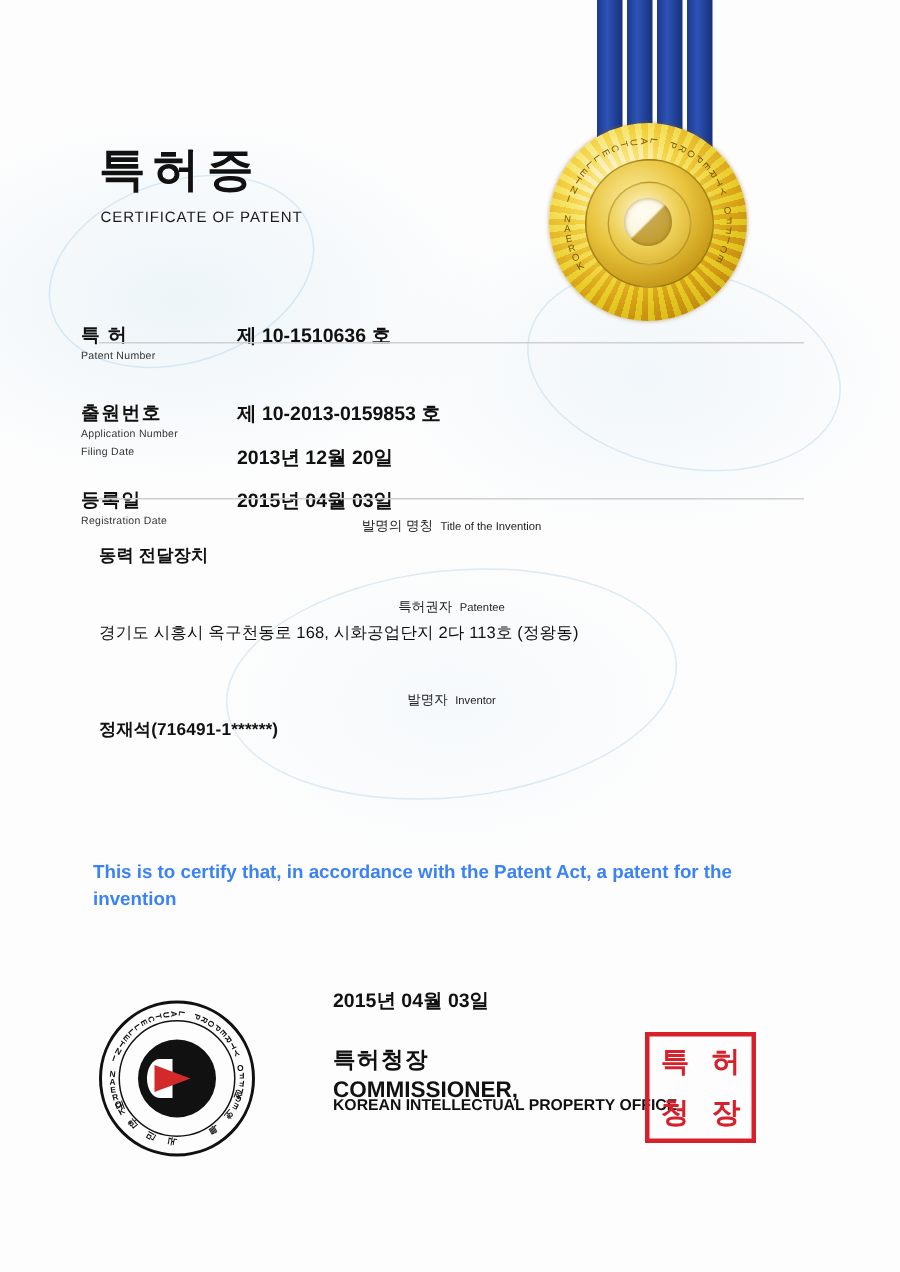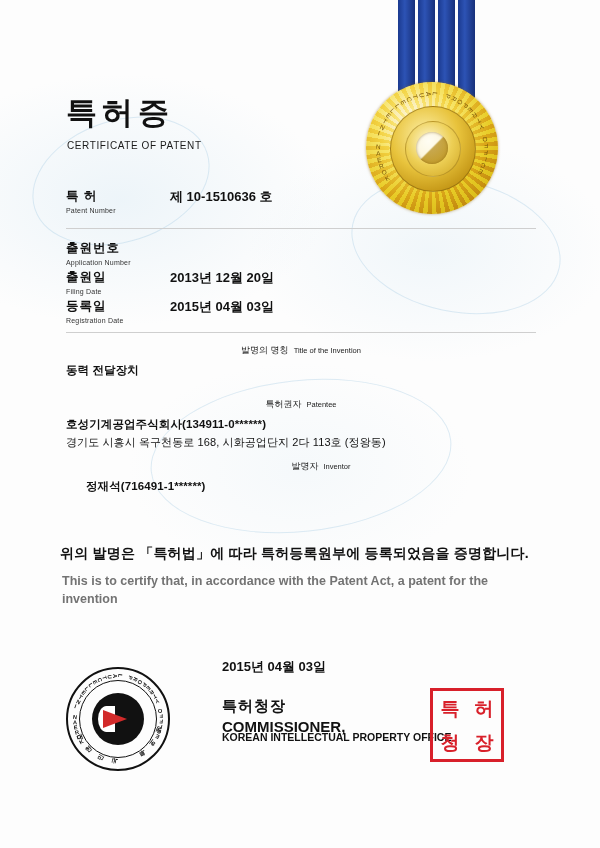--- a/index.html
+++ b/index.html
@@ -136,22 +136,23 @@
     left: 67px;
     top: 140px;
     font-size: 10px;
     letter-spacing: 0.6px;
     color: #1a1a1a;
   }
 
   
   .field-row {
     position: absolute;
-    left: 66px;
+    left: 54px;
     width: 470px;
+    margin-top: 27px;
   }
   .field-label-ko {
     font-size: 12.5px;
     font-weight: bold;
     color: #111;
     letter-spacing: 1px;
   }
   .field-label-en {
     font-size: 7px;
     color: #333;
@@ -219,21 +220,21 @@
     letter-spacing: 0.2px;
   }
   .stmt-en {
     position: absolute;
     left: 62px;
     top: 572px;
     width: 470px;
     font-size: 12.5px;
     font-weight: bold;
     line-height: 1.45;
-    color: #737373;
+    color: #3b82f6;
   }
 
   
   .date-line {
     position: absolute;
     left: 222px;
     top: 658px;
     font-size: 13px;
     font-weight: bold;
     color: #111;
@@ -418,24 +419,24 @@
   <div class="field-row" style="top:188px;">
     <div class="field-label-ko">특 허</div>
     <div class="field-label-en">Patent Number</div>
     <div class="field-value">제 10-1510636 호</div>
   </div>
   <div class="hr" style="top:228px;"></div>
 
   <div class="field-row" style="top:240px;">
     <div class="field-label-ko">출원번호</div>
     <div class="field-label-en">Application Number</div>
+    <div class="field-value">제 10-2013-0159853 호</div>
   </div>
 
   <div class="field-row" style="top:269px;">
-    <div class="field-label-ko">출원일</div>
     <div class="field-label-en">Filing Date</div>
     <div class="field-value">2013년  12월  20일</div>
   </div>
 
   <div class="field-row" style="top:298px;">
     <div class="field-label-ko">등록일</div>
     <div class="field-label-en">Registration Date</div>
     <div class="field-value">2015년  04월  03일</div>
   </div>
   <div class="hr" style="top:332px;"></div>
@@ -444,32 +445,30 @@
     <div class="sec-head">
       <span class="ko">발명의 명칭</span><span class="en">Title of the Invention</span>
     </div>
     <div class="sec-line">동력 전달장치</div>
   </div>
 
   <div class="sec" style="top:398px;">
     <div class="sec-head">
       <span class="ko">특허권자</span><span class="en">Patentee</span>
     </div>
-    <div class="sec-line">호성기계공업주식회사(134911-0******)</div>
     <div class="sec-line sub">경기도 시흥시 옥구천동로 168, 시화공업단지 2다 113호 (정왕동)</div>
   </div>
 
-  <div class="sec" style="top:460px;margin-left:20px;">
+  <div class="sec" style="top:460px;">
     <div class="sec-head">
       <span class="ko">발명자</span><span class="en">Inventor</span>
     </div>
     <div class="sec-line">정재석(716491-1******)</div>
   </div>
 
-  <div class="stmt-ko">위의 발명은 「특허법」에 따라 특허등록원부에 등록되었음을 증명합니다.</div>
   <div class="stmt-en">
     <div>This is to certify that, in accordance with the Patent Act, a patent for the invention</div>
   </div>
 
   <div class="date-line">2015년  04월  03일</div>
   <div class="commissioner-ko">특허청장</div>
   <div class="commissioner-en1">COMMISSIONER,</div>
   <div class="commissioner-en2">KOREAN INTELLECTUAL PROPERTY OFFICE</div>
 
   <div class="kipo-seal">

